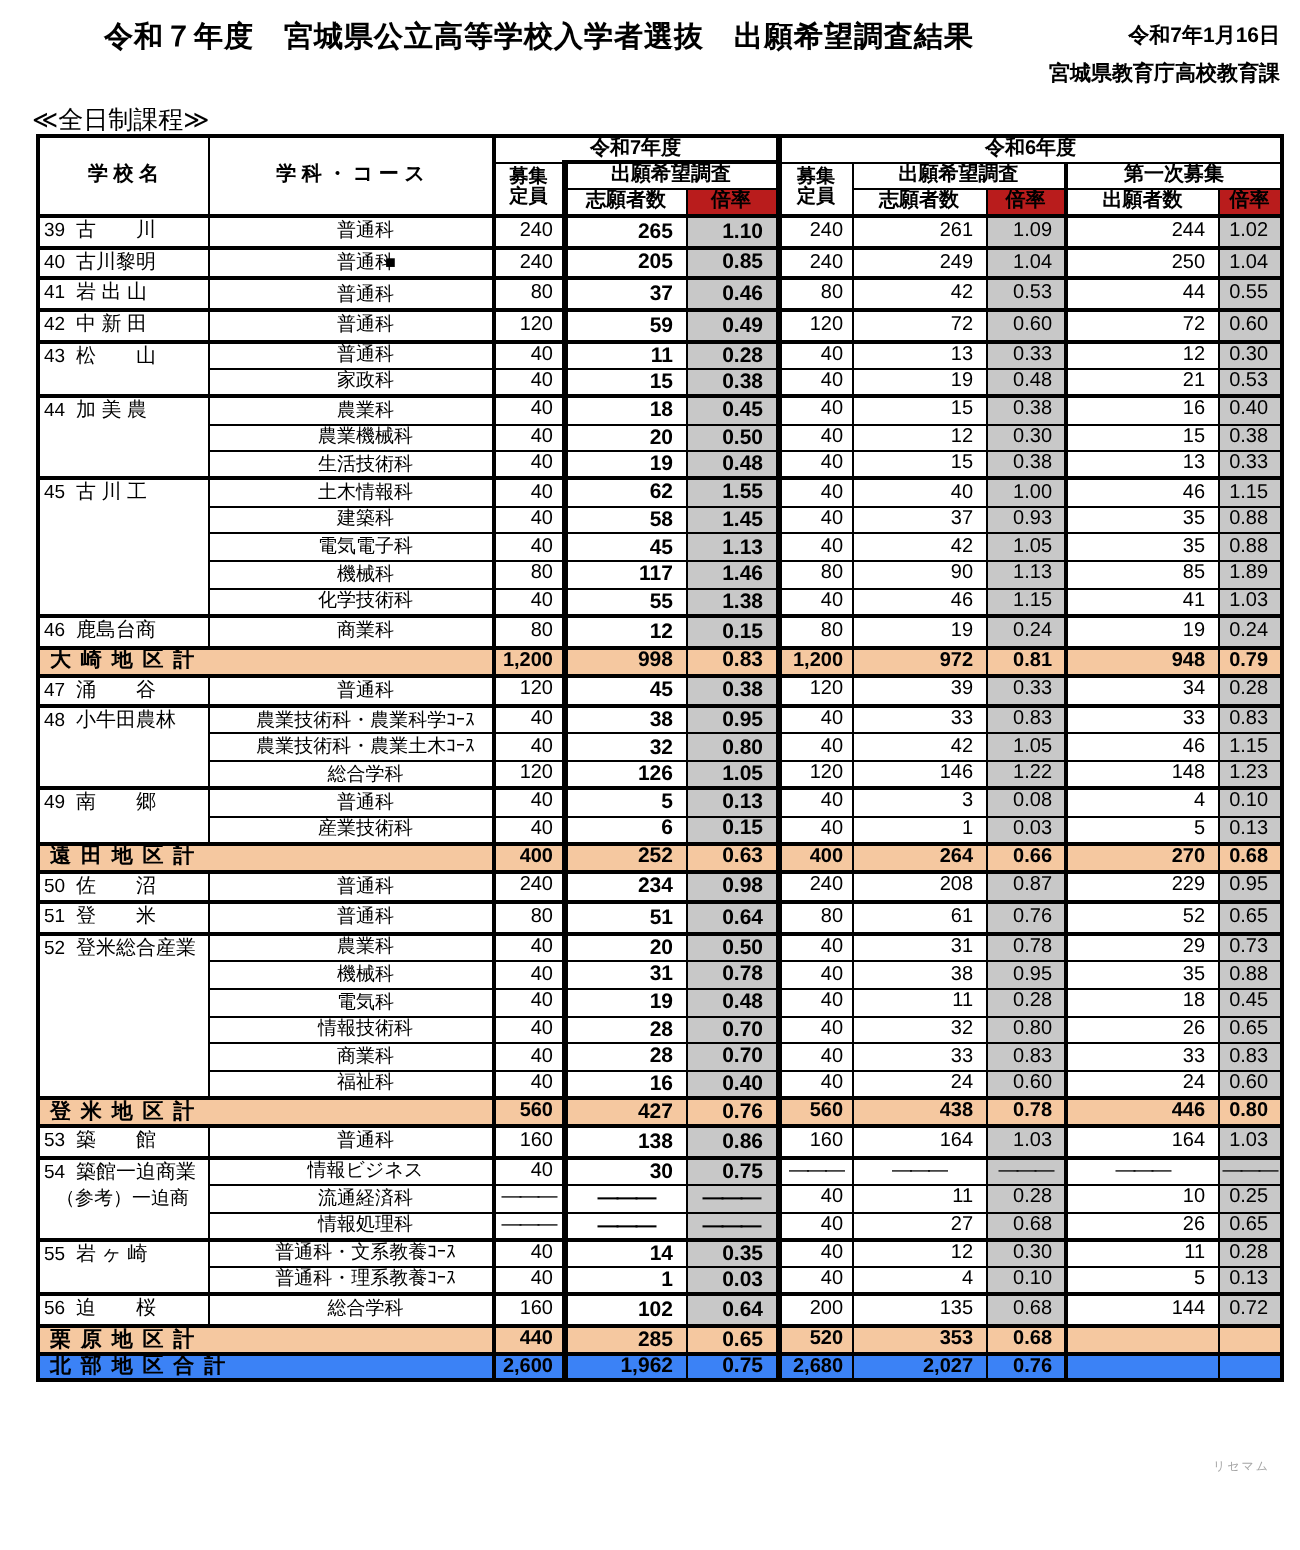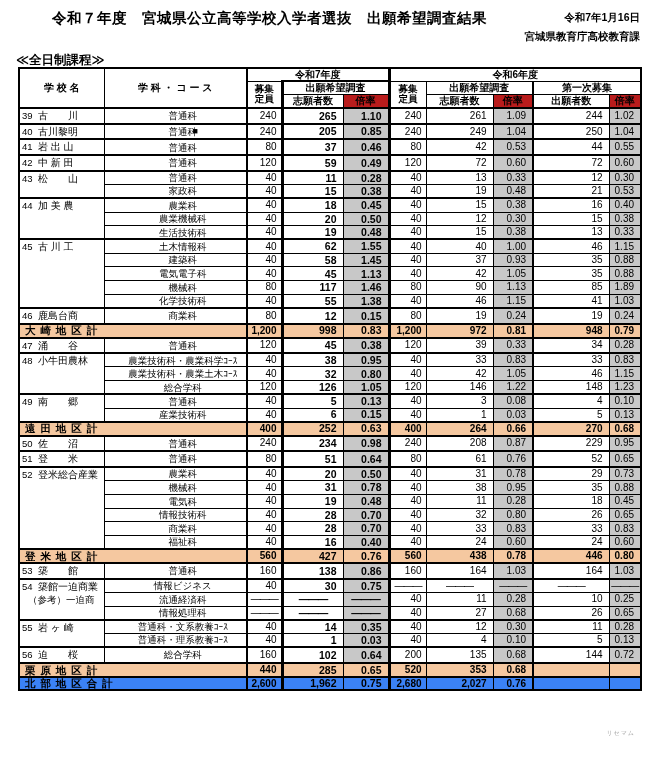--- a/index.html
+++ b/index.html
@@ -1,21 +1,21 @@
 <!DOCTYPE html>
 <html><head>
 <meta charset="utf-8">
 <style>
   html,body{margin:0;padding:0;background:#fff;}
   .page{position:relative;width:650px;height:775px;background:#ffffff;overflow:hidden;
         font-family:"Liberation Sans","DejaVu Sans",sans-serif;color:#000;}
   .doc-title{position:absolute;left:52px;top:9px;font-size:14.5px;font-weight:bold;letter-spacing:.5px;white-space:pre;}
   .doc-date{position:absolute;right:10px;top:11px;font-size:10.5px;font-weight:bold;}
   .doc-org{position:absolute;right:10px;top:30px;font-size:10.5px;font-weight:bold;}
-  .section-label{position:absolute;left:16px;top:52px;font-size:12.5px;font-weight:bold;}
+  .section-label{position:absolute;left:16px;top:52px;font-size:12.5px;font-weight:normal;}
 
   table.main{position:absolute;left:18px;top:67px;width:622px;border-collapse:collapse;table-layout:fixed;
              border:2px solid #000;}
   th,td{border:1px solid #000;padding:0;overflow:hidden;white-space:pre;line-height:1;}
   thead th{font-size:10px;font-weight:bold;text-align:center;vertical-align:middle;margin-top:11px;}
   thead tr.h1{height:13px;}
   thead tr.h2{height:13px;}
   thead tr.h3{height:14px;}
   thead tr:last-child th{border-bottom:2px solid #000;}
   th.gray{background:#b91c1c;}

